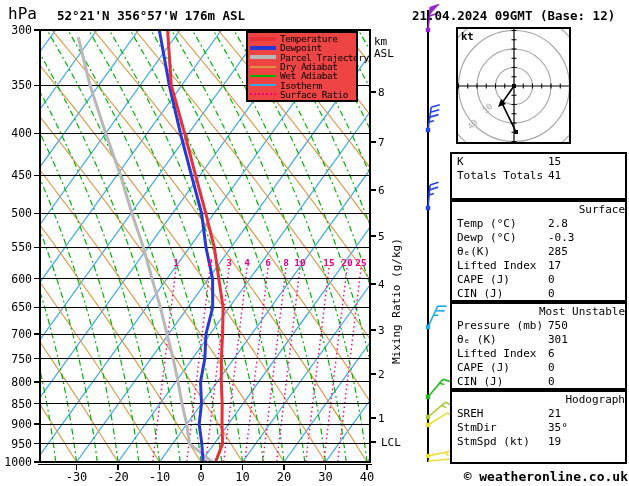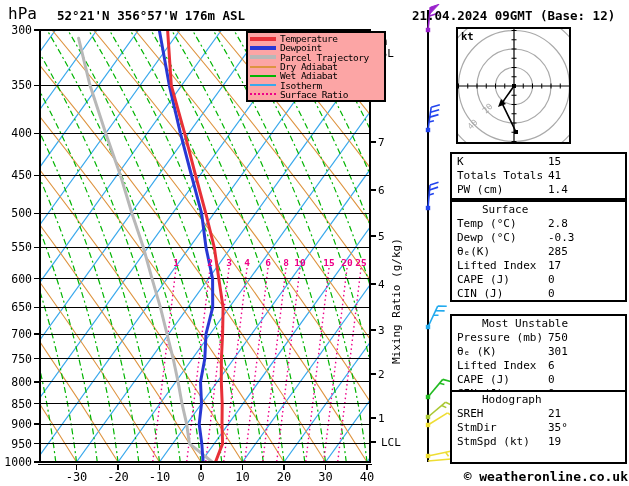--- a/index.html
+++ b/index.html
@@ -17,27 +17,27 @@
   #hpa-label { left:8px; top:4px; font-size:16px; }
   #kmasl-label { left:374px; top:2px; font-size:11px; line-height:12px;margin-top:34px; }
   #mixing-axis-label { left:389px; top:212px; height:178px; width:14px;
       writing-mode:vertical-rl; transform:rotate(180deg); font-size:11px;
       display:flex; align-items:center; justify-content:center; }
   #lcl-label { left:381px; top:436px; font-size:11px; }
   #kt-label { left:461px; top:30px; font-size:10.5px; font-weight:bold; }
   #axis-title { left:88px; top:470px; width:250px; text-align:center; font-size:12.5px;margin-top:32px; }
   #footer-text { right:1px; top:469px; font-size:13px; font-weight:bold; }
   
-  #legend { left:246px; top:31px; width:140px; border:2px solid #000; background:#fca5a5; padding:1px 0 1px 2px; }
+  #legend { left:246px; top:31px; width:112px; border:2px solid #000; background:#ef4444; padding:1px 0 1px 2px; }
   .legend-row { display:flex; align-items:center; height:9.3px; }
   .legend-swatch { width:26px; margin-right:4px; flex:0 0 26px; }
   .legend-label { font-size:9.5px; line-height:9px; letter-spacing:-0.5px; }
   
   .info-box { position:absolute; left:450px; width:177px; border:2px solid #000; background:#fff; padding-top:1px; }
-  .info-header { text-align:left; font-size:11px; line-height:14px;padding-left:30px; }
+  .info-header { text-align:right; font-size:11px; line-height:14px;padding-left:30px; }
   .info-row { position:relative; font-size:11px; line-height:14px; padding-left:5px; }
   .info-val { position:absolute; left:96px; top:0; }
 </style>
 </head>
 <body>
 
 <div id="stage">
   <svg id="plot-svg" width="629" height="486" viewBox="0 0 629 486">
       <defs>
         <clipPath id="plotclip">
@@ -370,32 +370,31 @@
   <div class="abs" id="mixing-axis-label">Mixing Ratio (g/kg)</div>
   <div class="abs" id="lcl-label">LCL</div>
   <div class="abs" id="kt-label">kt</div>
   <div class="abs" id="axis-title">Dewpoint / Temperature (°C)</div>
   <div class="abs" id="footer-text">© weatheronline.co.uk</div>
 
   <div id="tables-root">
       <div class="info-box" style="top: 152px; height: 48px;">
         <div class="info-row"><span>K</span><span class="info-val">15</span></div>
         <div class="info-row"><span>Totals Totals</span><span class="info-val">41</span></div>
-        <div class="info-row"><span>PW (cm)</span><span class="info-val">1.4</span></div>
       </div>
       <div class="info-box" style="top: 200px; height: 102px;">
         <div class="info-header">Surface</div>
         <div class="info-row"><span>Temp (°C)</span><span class="info-val">2.8</span></div>
         <div class="info-row"><span>Dewp (°C)</span><span class="info-val">-0.3</span></div>
         <div class="info-row"><span>θₑ(K)</span><span class="info-val">285</span></div>
         <div class="info-row"><span>Lifted Index</span><span class="info-val">17</span></div>
         <div class="info-row"><span>CAPE (J)</span><span class="info-val">0</span></div>
         <div class="info-row"><span>CIN (J)</span><span class="info-val">0</span></div>
       </div>
-      <div class="info-box" style="top: 302px; height: 88px; margin-top: 12px;">
+      <div class="info-box" style="top: 302px; height: 88px;">
         <div class="info-header">Most Unstable</div>
         <div class="info-row"><span>Pressure (mb)</span><span class="info-val">750</span></div>
         <div class="info-row"><span>θₑ (K)</span><span class="info-val">301</span></div>
         <div class="info-row"><span>Lifted Index</span><span class="info-val">6</span></div>
         <div class="info-row"><span>CAPE (J)</span><span class="info-val">0</span></div>
         <div class="info-row"><span>CIN (J)</span><span class="info-val">0</span></div>
       </div>
       <div class="info-box" style="top: 390px; height: 74px;">
         <div class="info-header">Hodograph</div>
         <div class="info-row"><span>SREH</span><span class="info-val">21</span></div>

